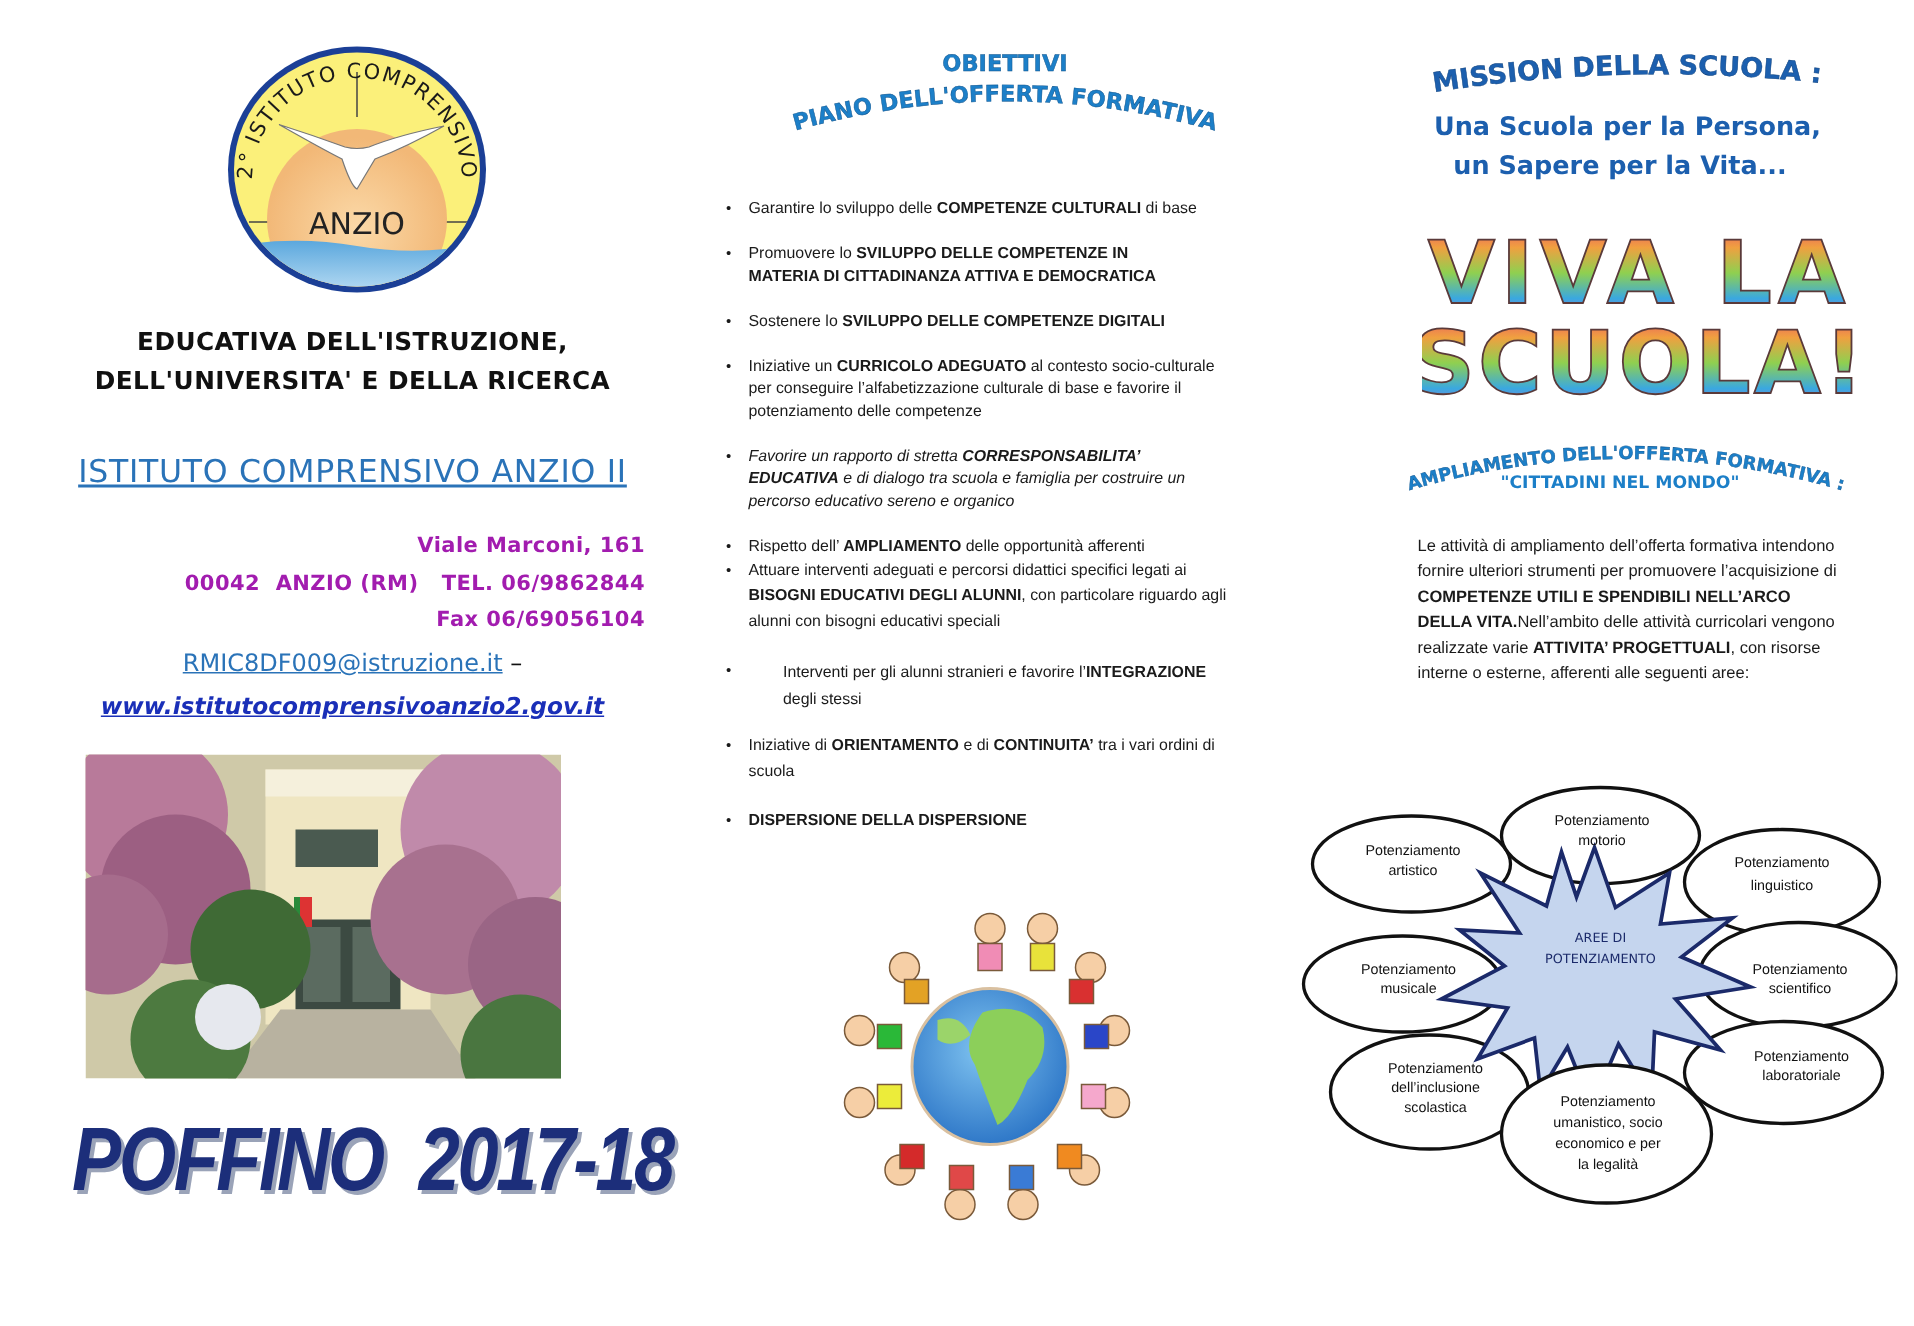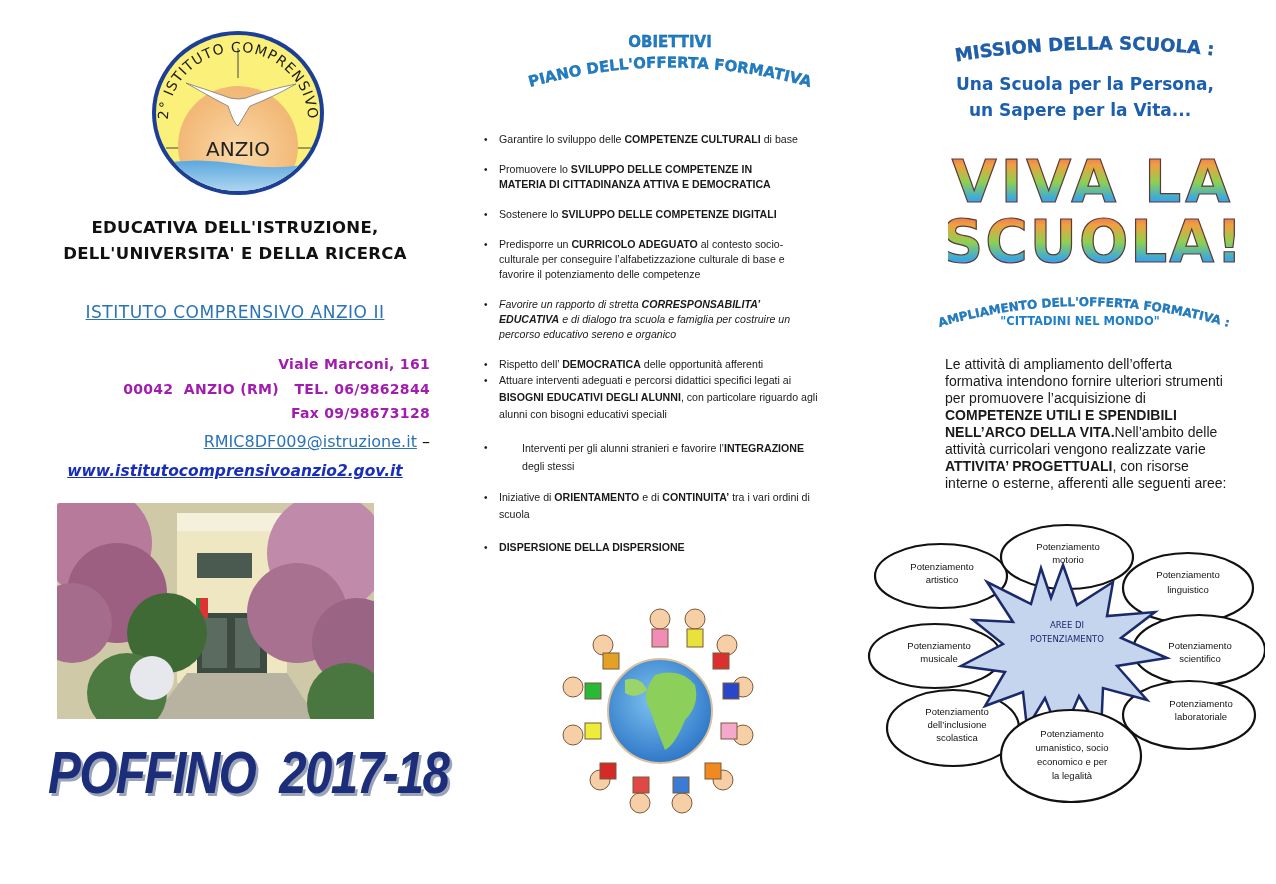--- a/index.html
+++ b/index.html
@@ -4,43 +4,43 @@
 <style>
   * { box-sizing: border-box; margin: 0; padding: 0; }
   html, body { width: 1276px; height: 884px; background: #ffffff; overflow: hidden; }
   body { position: relative; font-family: "DejaVu Sans", sans-serif; color: #111; }
 
   .abs { position: absolute; }
 
   
   #logo { left: 146px; top: 28px; width: 184px; height: 170px; }
   .ministry { left: 40px; width: 390px; text-align: center; font-family: "DejaVu Sans", sans-serif; font-weight: bold; font-size: 16.5px; letter-spacing: 0.3px; color: #111; }
-  .school-link { left: 40px; width: 390px; text-align: center; font-size: 17px; color: #2a73b8; text-decoration: underline; letter-spacing: 0.5px; }
+  .school-link { left: 40px; width: 390px; text-align: center; font-size: 21px; color: #2a73b8; text-decoration: underline; letter-spacing: 0.5px; }
   .addr { left: 40px; width: 390px; text-align: right; font-size: 14px; font-weight: bold; color: #a21caf; letter-spacing: 0.3px; }
-  .email { left: 40px; width: 390px; text-align: right; font-size: 16px; }
+  .email { left: 40px; width: 390px; text-align: center; font-size: 16px; }
   .email a { color: #2a73b8; text-decoration: underline; }
   .email .dash { color: #111; }
   .web { left: 40px; width: 390px; text-align: center; font-size: 15.5px; font-weight: bold; color: #1a2fb8; text-decoration: underline; font-style: italic; }
   #photo { left: 57px; top: 503px; width: 317px; height: 216px; overflow: hidden; }
   #poffino { left: 48px; top: 738px; font-family: "Liberation Sans", sans-serif; font-weight: bold; font-style: italic; font-size: 60px; color: #1c2e7a; letter-spacing: -2px; transform: scaleX(0.82); transform-origin: left top; text-shadow: 3px 3px 0 #9aa3b8; white-space: nowrap; }
 
   
   #arc-title-mid { left: 480px; top: 20px; width: 380px; height: 80px; }
   .bullets { left: 484px; top: 132px; width: 350px; font-family: "Liberation Sans", sans-serif; font-size: 10.6px; line-height: 15px; color: #1a1a1a; }
   .bullet { position: absolute; left: 0; width: 350px; }
   .bullet .dot { position: absolute; left: 0; top: 0; font-size: 10px; }
   .bullet .txt { position: absolute; left: 15px; width: 320px; }
   .bullet b { font-weight: bold; }
   #kids-globe { left: 555px; top: 605px; width: 210px; height: 212px; }
 
   
   #arc-title-right { left: 920px; top: 30px; width: 330px; height: 100px; }
   #viva { left: 948px; top: 148px; width: 290px; height: 120px; }
   #arc-title-right2 { left: 915px; top: 280px; width: 335px; height: 60px; }
-  .para { left: 945px; top: 356px; width: 285px; font-family: "Liberation Sans", sans-serif; font-size: 14px; line-height: 17px; color: #1a1a1a; }
+  .para { left: 945px; top: 356px; width: 285px; font-family: "Liberation Sans", sans-serif; font-size: 11px; line-height: 17px; color: #1a1a1a; }
   .para b { font-weight: bold; }
   #mindmap { left: 865px; top: 520px; width: 400px; height: 290px; }
   .bubble-text { font-family: "Liberation Sans", sans-serif; font-size: 9.5px; fill: #111; text-anchor: middle; }
   .star-text { font-family: "DejaVu Sans", sans-serif; font-size: 8.5px; fill: #1b2a6a; text-anchor: middle; }
 </style>
 </head>
 <body>
 
 <div id="left-column">
 
@@ -75,21 +75,21 @@
     <text x="92" y="128" text-anchor="middle" font-family="DejaVu Sans, sans-serif" font-size="20" fill="#222">ANZIO</text>
   </svg>
 
   <div class="abs ministry" style="top:218px;">EDUCATIVA DELL'ISTRUZIONE,</div>
   <div class="abs ministry" style="top:244px;">DELL'UNIVERSITA' E DELLA RICERCA</div>
 
   <div class="abs school-link" style="top:302px;">ISTITUTO COMPRENSIVO ANZIO II</div>
 
   <div class="abs addr" style="top:356px;">Viale Marconi, 161</div>
   <div class="abs addr" style="top:381px; white-space:pre;">00042  ANZIO (RM)   TEL. 06/9862844</div>
-  <div class="abs addr" style="top:405px;">Fax 09/98673128</div>
+  <div class="abs addr" style="top:405px;">Fax 06/69056104</div>
 
   <div class="abs email" style="top:432px;">
     <a>RMIC8DF009@istruzione.it</a><span class="dash"> –</span>
   </div>
   <div class="abs web" style="top:462px;">www.istitutocomprensivoanzio2.gov.it</div>
 
   <svg id="photo" class="abs" viewBox="0 0 317 216">
     <rect width="317" height="216" fill="#cfc9a8"></rect>
     <rect x="120" y="10" width="110" height="170" fill="#efe6c2"></rect>
     <rect x="120" y="10" width="110" height="18" fill="#f5f0dc"></rect>
@@ -135,29 +135,29 @@
     <div class="bullet" style="top:30px;">
       <span class="dot">•</span>
       <span class="txt" style="width:280px;"><span> Promuovere lo </span><b>SVILUPPO DELLE COMPETENZE IN MATERIA DI CITTADINANZA ATTIVA E DEMOCRATICA</b></span>
     </div>
     <div class="bullet" style="top:75px;">
       <span class="dot">•</span>
       <span class="txt"><span>Sostenere lo </span><b>SVILUPPO DELLE COMPETENZE DIGITALI</b></span>
     </div>
     <div class="bullet" style="top:105px;">
       <span class="dot">•</span>
-      <span class="txt" style="width:312px;"><span>Predisporre un </span><b>CURRICOLO ADEGUATO</b><span> al contesto socio-culturale  per conseguire l’alfabetizzazione culturale di base e favorire il potenziamento delle competenze</span></span>
+      <span class="txt" style="width:312px;"><span>Iniziative un </span><b>CURRICOLO ADEGUATO</b><span> al contesto socio-culturale  per conseguire l’alfabetizzazione culturale di base e favorire il potenziamento delle competenze</span></span>
     </div>
     <div class="bullet" style="top:165px;">
       <span class="dot">•</span>
       <span class="txt" style="width:312px;font-style:italic;"><span>Favorire un rapporto di stretta </span><b>CORRESPONSABILITA’ EDUCATIVA</b><span> e di dialogo tra scuola e famiglia per costruire un percorso educativo   sereno e organico</span></span>
     </div>
     <div class="bullet" style="top:225px;">
       <span class="dot">•</span>
-      <span class="txt"><span> Rispetto dell’ </span><b>DEMOCRATICA</b><span>  delle opportunità afferenti</span></span>
+      <span class="txt"><span> Rispetto dell’ </span><b>AMPLIAMENTO</b><span>  delle opportunità afferenti</span></span>
     </div>
     <div class="bullet" style="top:240px; line-height:17px;">
       <span class="dot">•</span>
       <span class="txt" style="width:320px;"><span>Attuare interventi adeguati e percorsi didattici specifici legati ai </span><b>BISOGNI EDUCATIVI DEGLI ALUNNI</b><span>, con particolare riguardo agli alunni con bisogni educativi speciali</span></span>
     </div>
     <div class="bullet" style="top:307px; line-height:18px;">
       <span class="dot">•</span>
       <span class="txt" style="width:305px;margin-left:23px;"><span>Interventi per gli alunni stranieri e favorire l’</span><b>INTEGRAZIONE</b><span> degli stessi</span></span>
     </div>
     <div class="bullet" style="top:357px; line-height:17px;">

